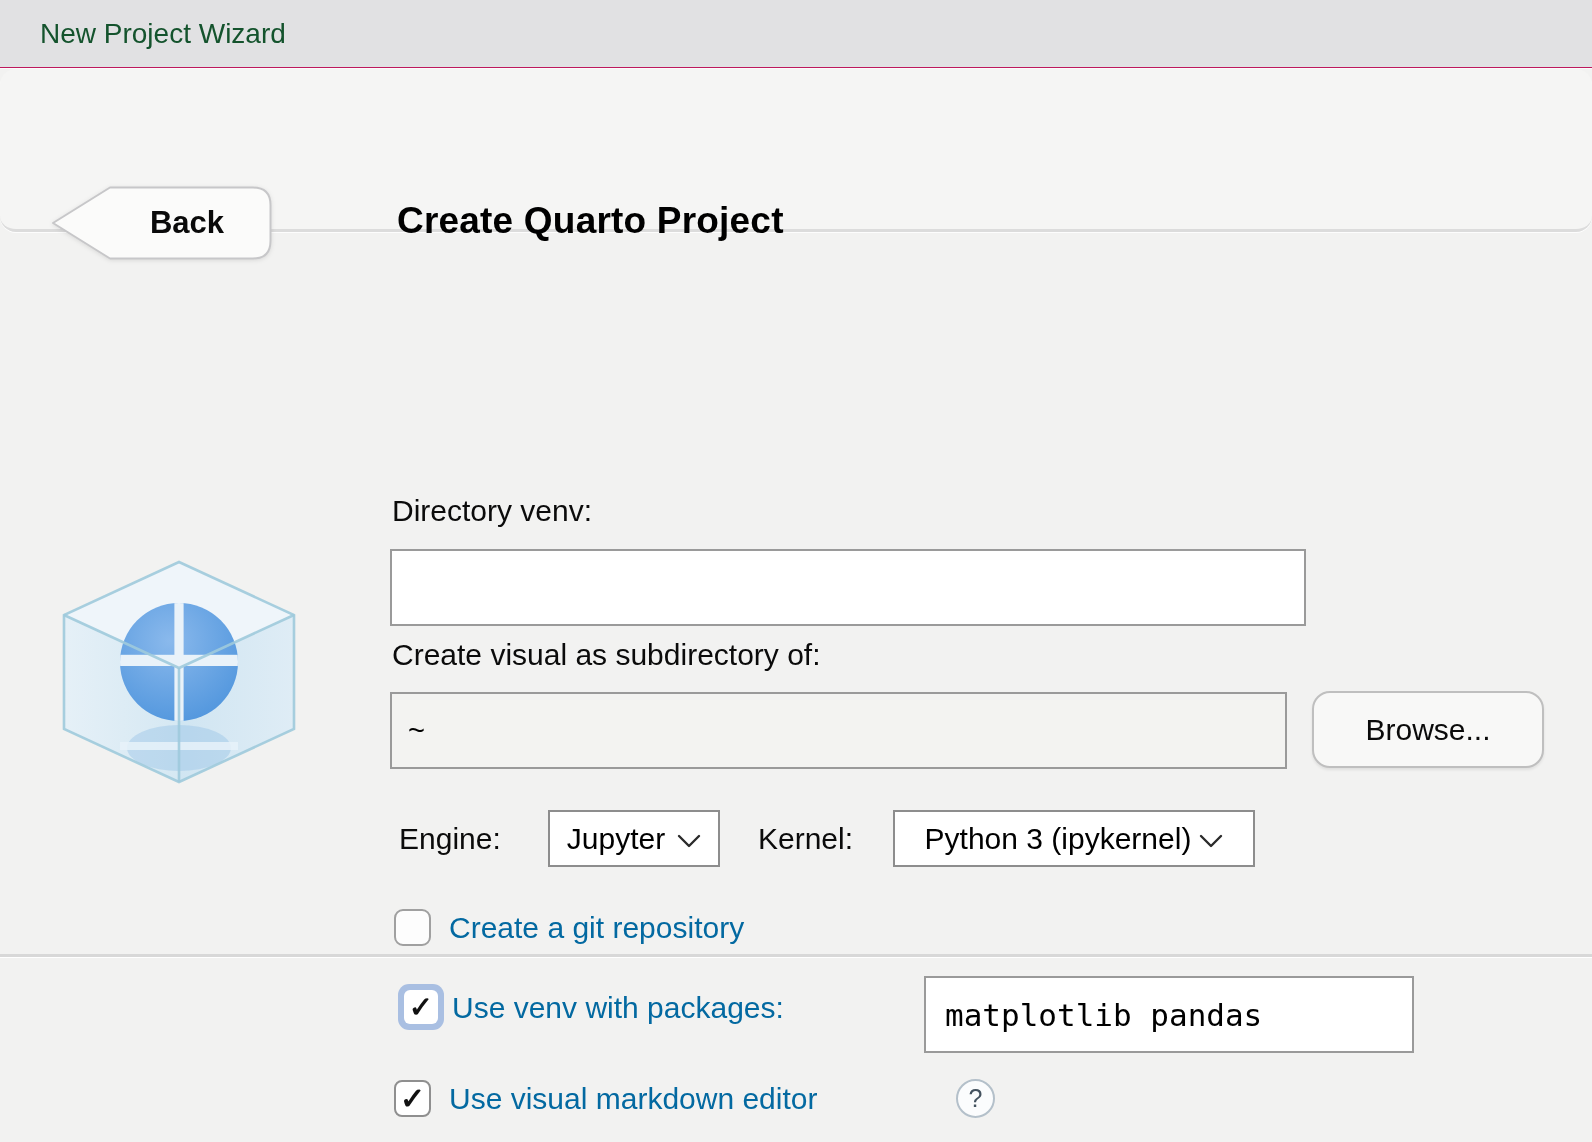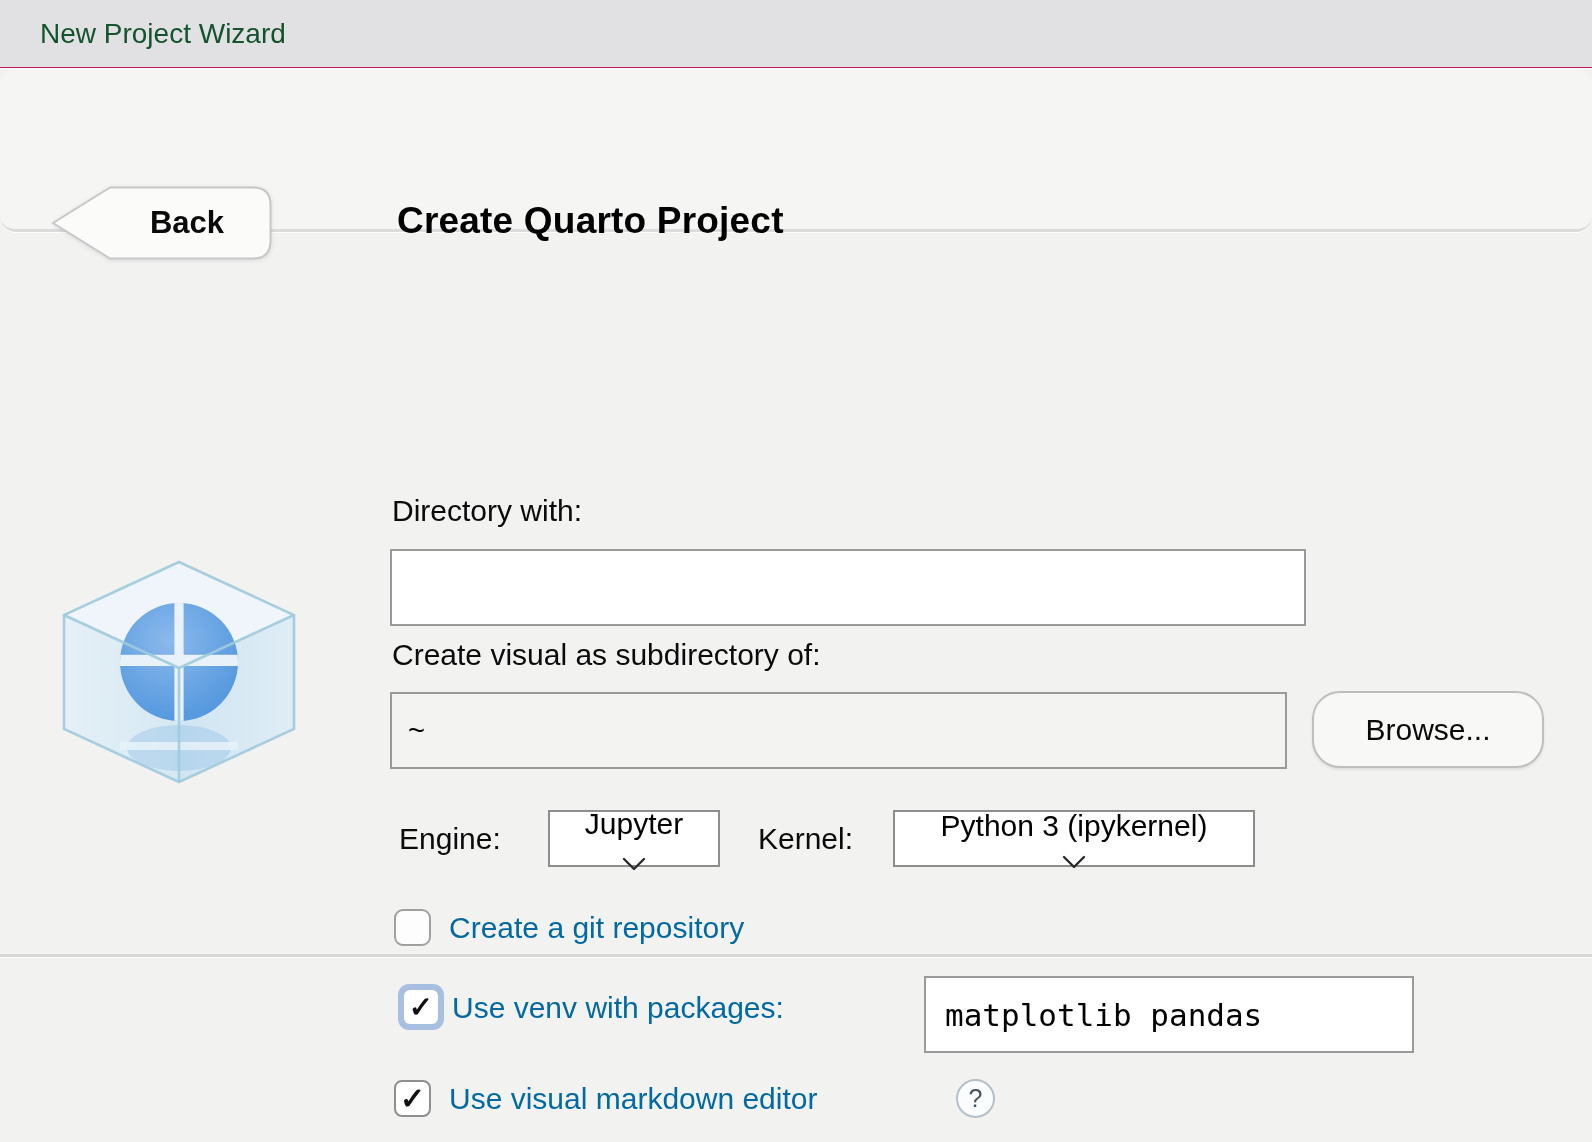--- a/index.html
+++ b/index.html
@@ -46,31 +46,31 @@
   .lbl-subdir{left:392px;top:406px;}
   .txt-input{
     position:absolute;background:#ffffff;border:2px solid #9a9a9a;
     box-sizing:border-box;font-size:29px;color:#000;padding:0 16px;outline:none;
     font-family:"Liberation Sans",sans-serif;
   }
   .dir-input{left:390px;top:317px;width:916px;height:77px;}
   .subdir-input{left:390px;top:460px;width:897px;height:77px;background:#f3f3f1;}
   .browse-btn{
     position:absolute;left:1312px;top:459px;width:232px;height:77px;
-    background:#f8f8f7;border:2px solid #bfbfbf;border-radius:28px;box-sizing:border-box;
+    background:#f8f8f7;border:2px solid #bfbfbf;border-radius:18px;box-sizing:border-box;
     display:flex;align-items:center;justify-content:center;
     font-size:30px;color:#0a0a0a;cursor:pointer;
     box-shadow:0 2px 3px rgba(0,0,0,0.08);
   }
   .lbl-engine{left:399px;top:590px;}
   .lbl-kernel{left:758px;top:590px;}
   .dropdown{
     position:absolute;background:#ffffff;border:2px solid #8d8d8d;box-sizing:border-box;
     display:flex;align-items:center;justify-content:center;gap:12px;
-    font-size:30px;color:#000;cursor:pointer;flex-direction:column;
+    font-size:30px;color:#000;cursor:pointer;
   }
   .engine-dd{left:548px;top:578px;width:172px;height:57px;}
   .kernel-dd{left:893px;top:578px;width:362px;height:57px;gap:8px;}
   .chevron{flex:0 0 auto;margin-top:4px;}
   
   .checkbox{
     position:absolute;box-sizing:border-box;background:#fdfdfd;
     border:2.5px solid #a0a0a0;border-radius:9px;
     display:flex;align-items:center;justify-content:center;
     font-size:30px;font-weight:bold;color:#111;cursor:pointer;
@@ -157,21 +157,21 @@
         <rect x="65.2" y="26" width="4.6" height="64" fill="#e9f2f9"></rect>
       </g>
 
       <g fill="none" stroke="#9ecadc" stroke-width="1.3" stroke-opacity="0.9">
         <polygon points="67.5,8 125,34.5 125,91.5 67.5,118 10,91.5 10,34.5"></polygon>
         <polyline points="10,34.5 67.5,61 125,34.5"></polyline>
         <line x1="67.5" y1="61" x2="67.5" y2="118"></line>
       </g>
     </svg>
 
-    <div class="field-label lbl-dir">Directory with:</div>
+    <div class="field-label lbl-dir">Directory venv:</div>
     <input class="txt-input dir-input" type="text" placeholder="" style="">
 
     <div class="field-label lbl-subdir">Create visual as subdirectory of:</div>
     <div class="txt-input subdir-input" style="display:flex;align-items:center;">
       <span>~</span>
     </div>
     <div class="browse-btn">
       <span>Browse...</span>
     </div>
 

